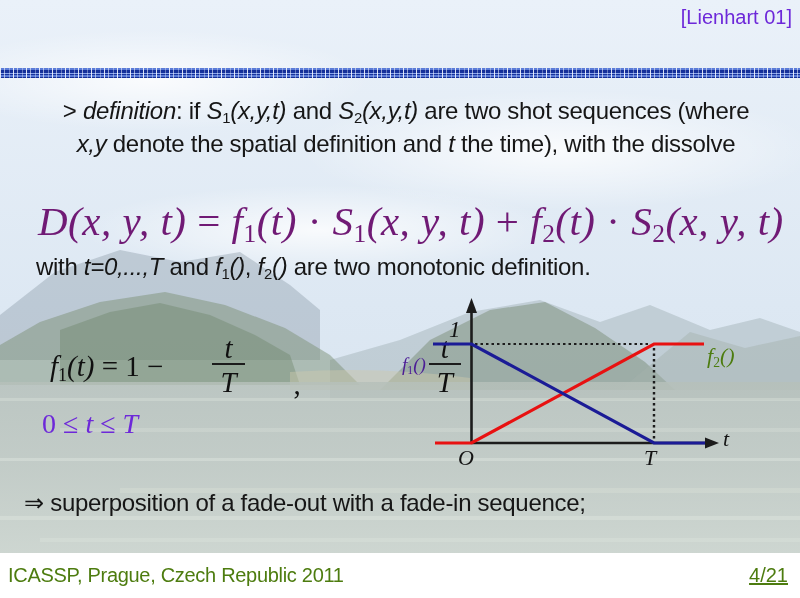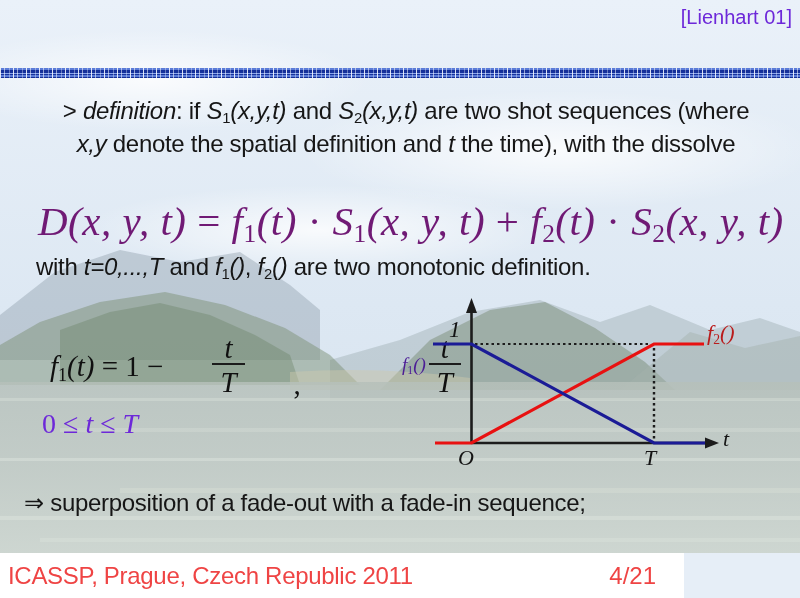--- a/index.html
+++ b/index.html
@@ -47,34 +47,34 @@
   .frac .den{font-style:italic; line-height:34px; padding:0 8px; border-top:2px solid #1c1c1c;}
   .comma{align-self:flex-end; line-height:30px;}
   .fgap{width:34px;}
   #constraint{
     left:42px; top:408px; font-family:"Liberation Serif", serif; font-size:28px; color:#6d28d9;
   }
   #graph{left:400px; top:295px;}
   .glabel{font-family:"Liberation Serif", serif; font-style:normal; color:#141414;}
   #g-f1{left:402px; top:329px; font-size:19px; color:#4c1d95;margin-top:25px;}
   #g-one{left:449px; top:317px; font-size:23px; font-style:italic;}
-  #g-f2{left:707px; top:320px; font-size:22px; color:#b91c1c;}
+  #g-f2{left:707px; top:343px; font-size:22px; color:#4d7c0f;}
   #g-O{left:458px; top:445px; font-size:22px; font-style:italic;}
   #g-T{left:644px; top:445px; font-size:22px; font-style:italic;}
   #g-t{left:723px; top:426px; font-size:22px; font-style:italic;}
   #conclusion{
     left:24px; top:489px; font-size:24px; letter-spacing:-0.3px;
   }
   #footer{
-    left:0; top:553px; width:684px; height:45px; background:#ffffff;
+    left:0; top:553px; width:800px; height:45px; background:#ffffff;
     display:flex; align-items:center; justify-content:space-between;
-    font-size:24px; color:#ef4444;
+    font-size:20px; color:#4d7c0f;
   }
   #footer-left{margin-left:8px; letter-spacing:-0.3px;}
-  #footer-right{margin-right:28px;}
+  #footer-right{margin-right:12px;text-decoration:underline;}
 </style>
 </head>
 <body>
 
 <div id="slide">
 
   <svg id="bg" viewBox="0 0 800 553" width="800" height="553" aria-hidden="true">
     <defs>
       <linearGradient id="sky" x1="0" y1="0" x2="0" y2="1">
         <stop offset="0" stop-color="#eaf1f9"></stop>

